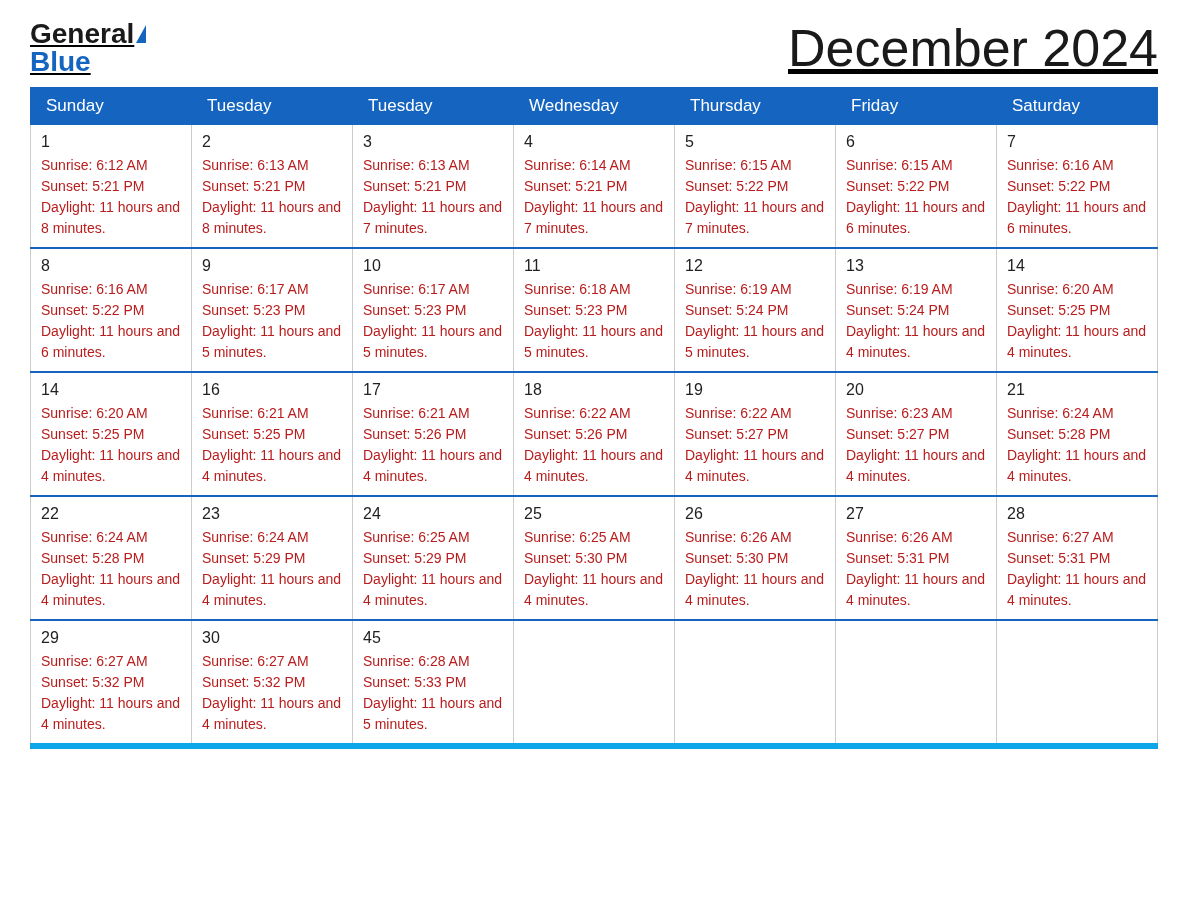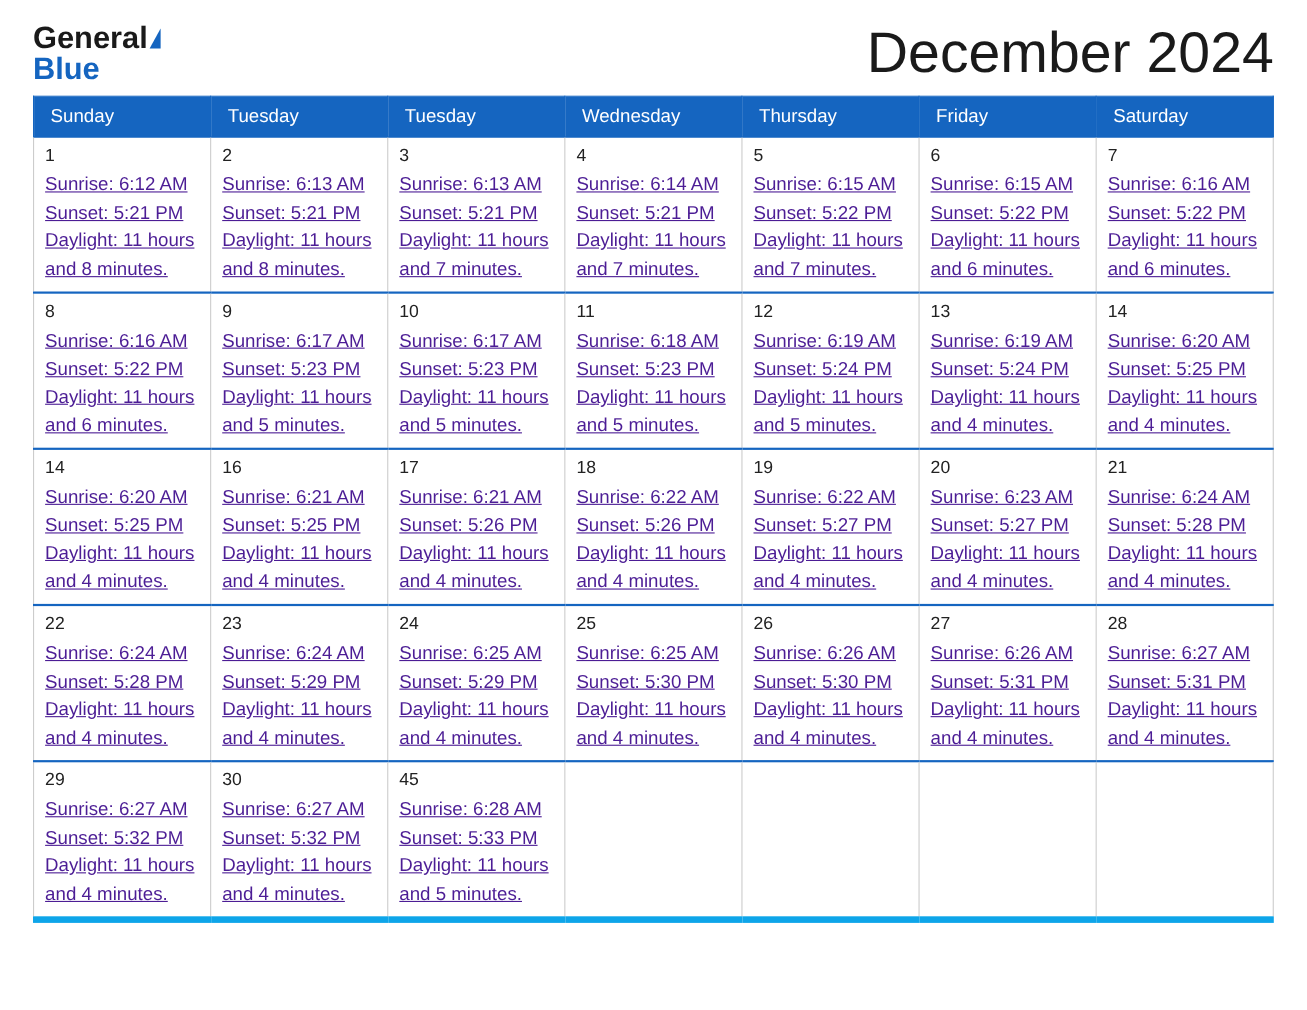--- a/index.html
+++ b/index.html
@@ -6,22 +6,23 @@
     body {
       font-family: Arial, sans-serif;
       background: #fff;
       width: 1188px;
       min-height: 918px;
       padding: 20px 30px;
     }
     .header {
       display: flex;
       justify-content: space-between;
-      align-items: center;
+      align-items: flex-start;
       margin-bottom: 10px;
+      text-decoration: underline;
     }
     .logo {
       display: flex;
       flex-direction: column;
       align-items: flex-start;
     }
     .logo-general {
       font-size: 28px;
       font-weight: bold;
       color: #1a1a1a;
@@ -85,24 +86,23 @@
       min-height: 110px;
       height: 110px;
     }
     .day-num {
       font-size: 16px;
       font-weight: normal;
       display: block;
       margin-bottom: 4px;
     }
     .day-info {
-      font-size: 17px;
+      font-size: 14px;
       line-height: 1.5;
-      color: #4c1d95;
-      text-decoration: underline;
+      color: #b91c1c;
     }
     tr td {
       border-bottom: 2px solid #1565C0;
     }
     tr:last-child td {
       border-bottom: 6px solid #0ea5e9;
     }
     .empty-cell {
       background: #fff;
     }

